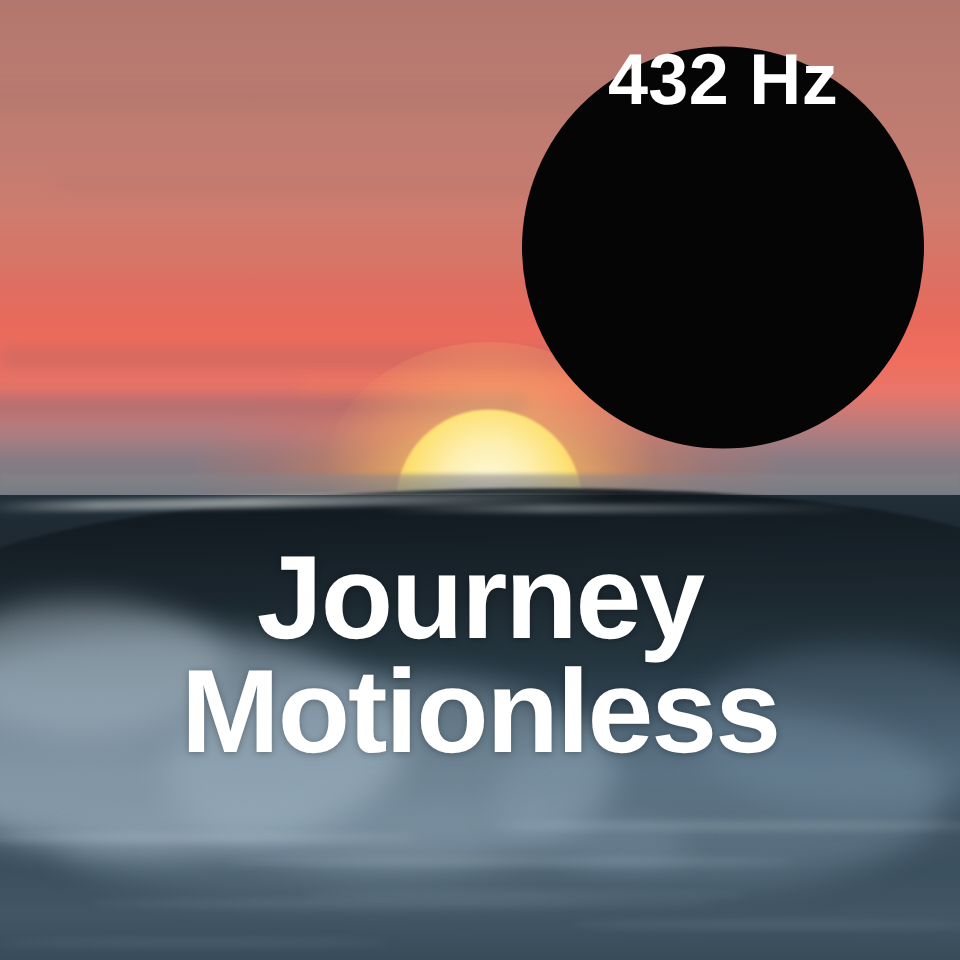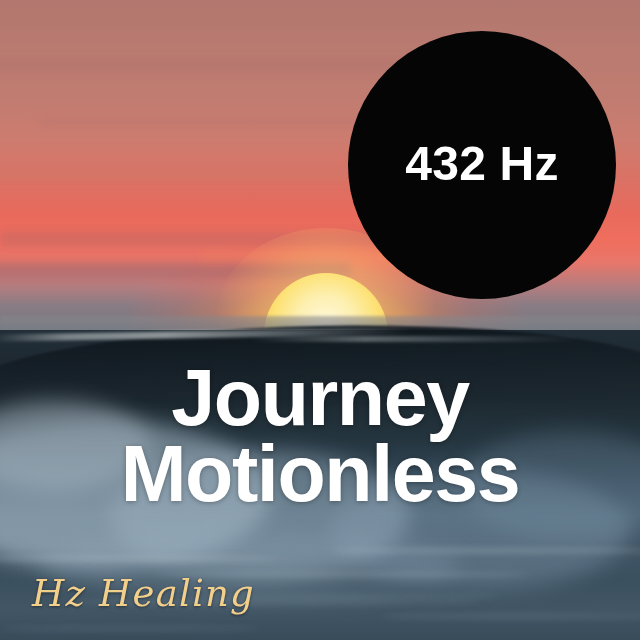--- a/index.html
+++ b/index.html
@@ -200,21 +200,20 @@
   
   .badge {
     position: absolute;
     left: 348px;
     top: 31px;
     width: 268px;
     height: 268px;
     border-radius: 50%;
     background: #050505;
     display: flex;
-    align-items: center;
     justify-content: center;
   }
   .badge-label {
     color: #ffffff;
     font-family: "Liberation Sans", sans-serif;
     font-size: 48px;
     font-weight: bold;
     letter-spacing: 0.2px;
     line-height: 1;
     white-space: nowrap;
@@ -292,15 +291,14 @@
 
   <div class="badge">
     <span class="badge-label">432 Hz</span>
   </div>
 
   <div class="title-block">
     <div class="title-line">Journey</div>
     <div class="title-line">Motionless</div>
   </div>
 
-  <div class="artist">Hz Healing</div>
 
 </div>
 
 </body></html>

